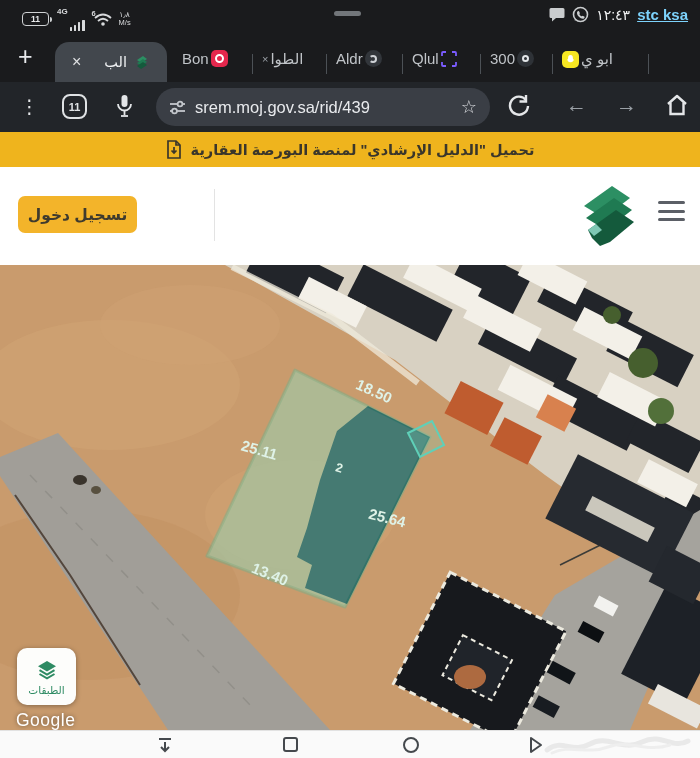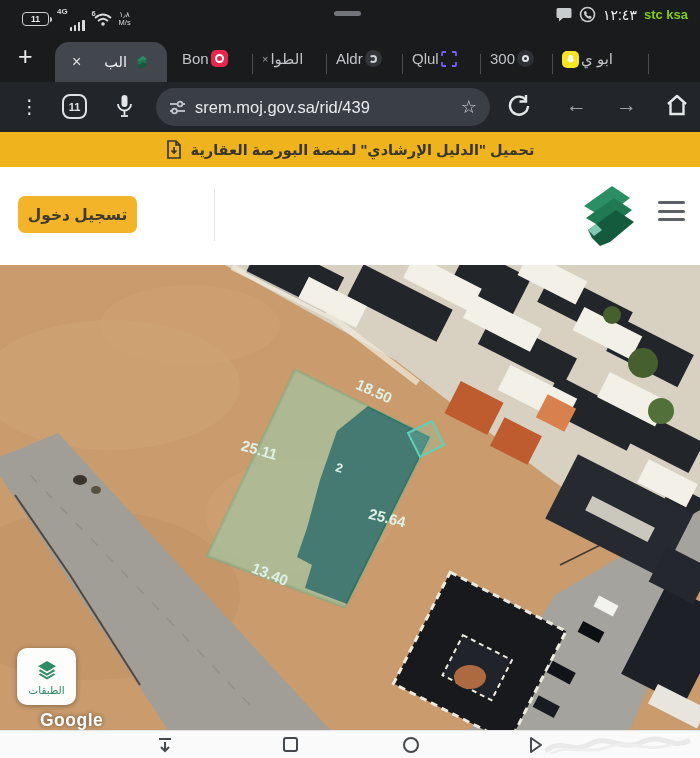--- a/index.html
+++ b/index.html
@@ -13,21 +13,21 @@
   .battery:after{content:"";position:absolute;right:-4px;top:3.5px;width:2.5px;height:5px;background:#cfd2d4;border-radius:0 2px 2px 0;}
   .netgrp{display:flex;align-items:flex-end;gap:2px;}
   .netlbl{color:#d8dadc;font-size:8px;font-weight:bold;margin-bottom:15px;}
   .bars{display:flex;align-items:flex-end;gap:1.5px;}
   .bars i{display:block;width:2.6px;background:#d8dadc;border-radius:.5px;}
   .wifiwrap{position:relative;width:20px;height:16px;}
   .wifi6{position:absolute;left:-1px;top:-2px;color:#d8dadc;font-size:7.5px;font-weight:bold;}
   .speedcol{display:flex;flex-direction:column;align-items:center;line-height:8.5px;color:#d8dadc;font-size:7.5px;margin-left:-2px;}
   .sb-right{position:absolute;right:12px;top:6px;display:flex;align-items:center;gap:7px;}
   .sb-time{color:#f2f3f4;font-size:14px;}
-  .sb-carrier{color:#84cc16;font-size:13px;font-weight:bold;}
+  .sb-carrier{color:#7dd3fc;font-size:15px;font-weight:bold;text-decoration:underline;}
   .notch-dash{position:absolute;left:334px;top:11px;width:27px;height:5px;border-radius:3px;background:#72767a;}
 
   
   .tabstrip{position:absolute;left:0;top:32px;width:700px;height:50px;background:#1a1b1d;}
   .newtab{position:absolute;left:18px;top:9px;color:#e8eaed;font-size:25px;font-weight:300;line-height:30px;}
   .activetab{position:absolute;left:55px;top:10px;width:112px;height:40px;background:#42474d;border-radius:14px 14px 0 0;display:flex;align-items:center;justify-content:center;gap:7px;}
   .activetab .close{color:#e0e2e4;font-size:16px;}
   .activetab .alabel{color:#eef0f2;font-size:14.5px;margin-left:16px;}
   .itab{position:absolute;top:18px;display:flex;align-items:center;gap:2px;color:#c0c4c8;font-size:15px;}
   .tabdiv{position:absolute;top:22px;width:1px;height:20px;background:#4c5156;}
@@ -66,21 +66,21 @@
   .burger i{display:block;height:3px;background:#5b5f66;border-radius:2px;}
   .brandlogo{position:absolute;right:58px;top:13px;}
   .brandtxt{position:absolute;right:136px;top:26px;text-align:right;direction:rtl;}
   .brand-ar{color:#cfa43e;font-size:17px;font-weight:bold;letter-spacing:.5px;}
   .brand-en{color:#9097a1;font-size:12px;letter-spacing:3px;margin-top:5px;}
 
   
   .map{position:absolute;left:0;top:265px;width:700px;height:465px;background:#c99b6d;}
   .layersbtn{position:absolute;left:17px;top:648px;width:59px;height:57px;background:#fdfdfb;border-radius:10px;box-shadow:0 1px 5px rgba(0,0,0,.35);display:flex;flex-direction:column;align-items:center;justify-content:center;gap:2px;}
   .layers-label{color:#2e8b63;font-size:10.5px;font-weight:normal;}
-  .gwm{position:absolute;left:16px;top:710px;color:#fff;font-size:17.5px;font-weight:bold;letter-spacing:.5px;text-shadow:0 0 4px rgba(0,0,0,.5);margin-left:24px;}
+  .gwm{position:absolute;left:16px;top:710px;color:#fff;font-size:17.5px;font-weight:normal;letter-spacing:.5px;text-shadow:0 0 4px rgba(0,0,0,.5);}
 
   
   .navbar{position:absolute;left:0;top:730px;width:700px;height:28px;background:#fafafa;border-top:1px solid #e2e2e2;}
   .nv{position:absolute;top:5px;}
   .nv-watermark{position:absolute;right:8px;top:3px;opacity:.55;}
 </style>
 </head>
 <body>
 
 <div class="screen">

